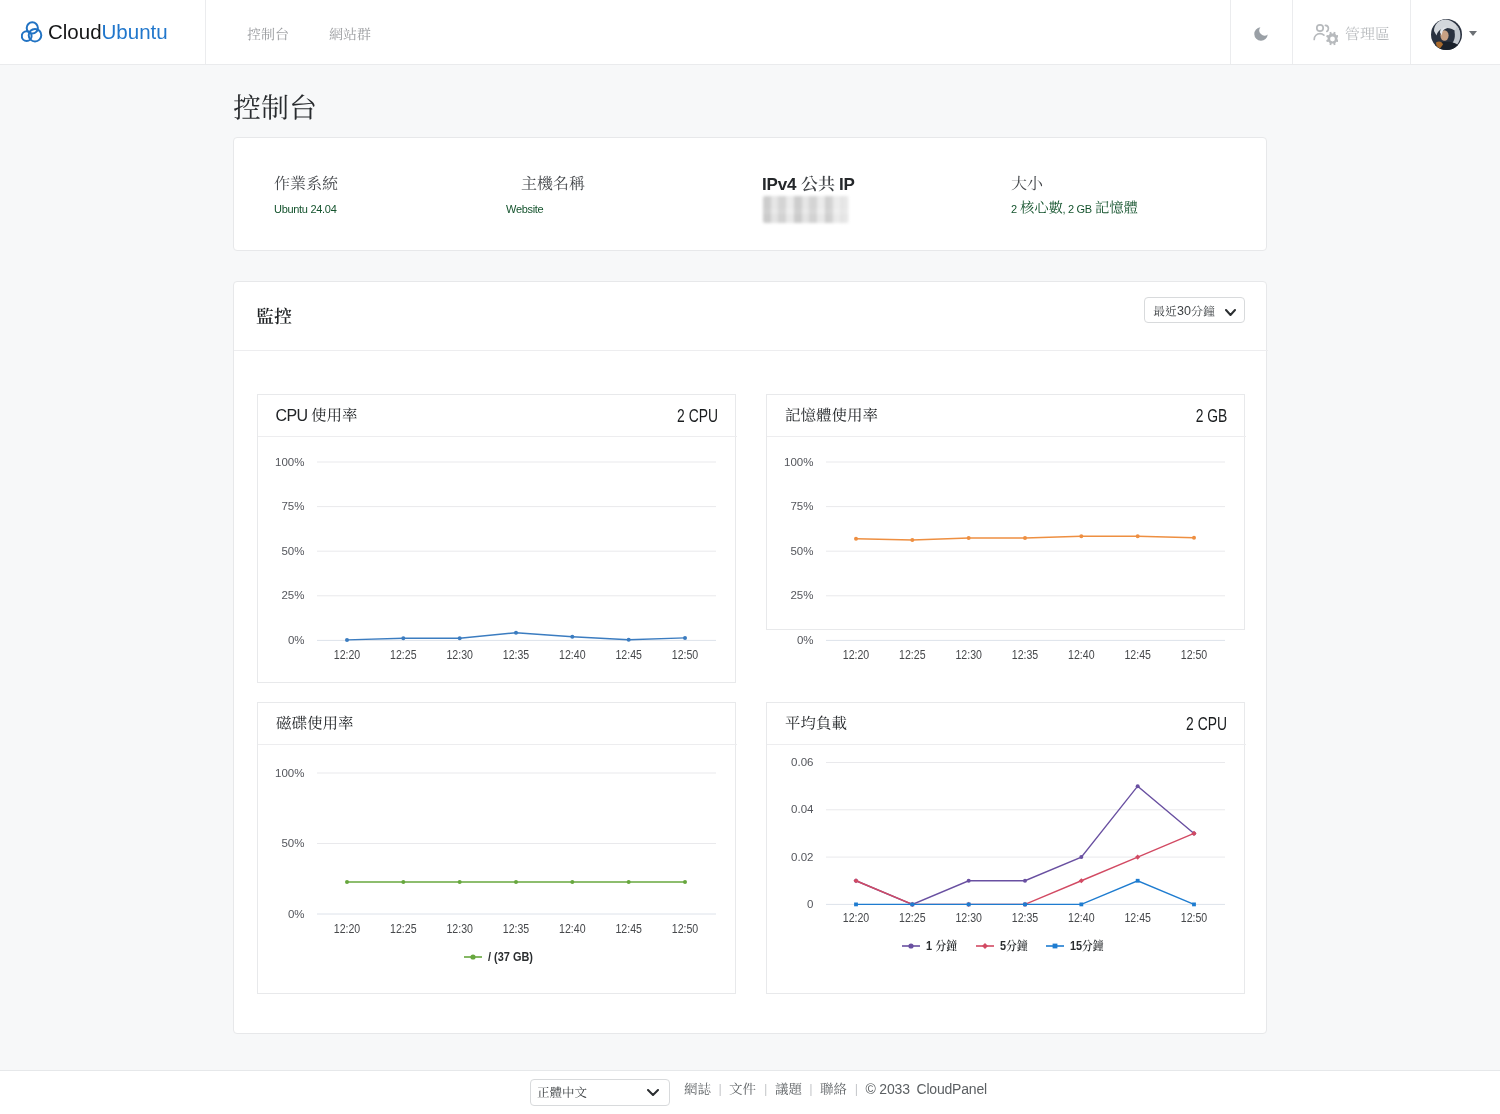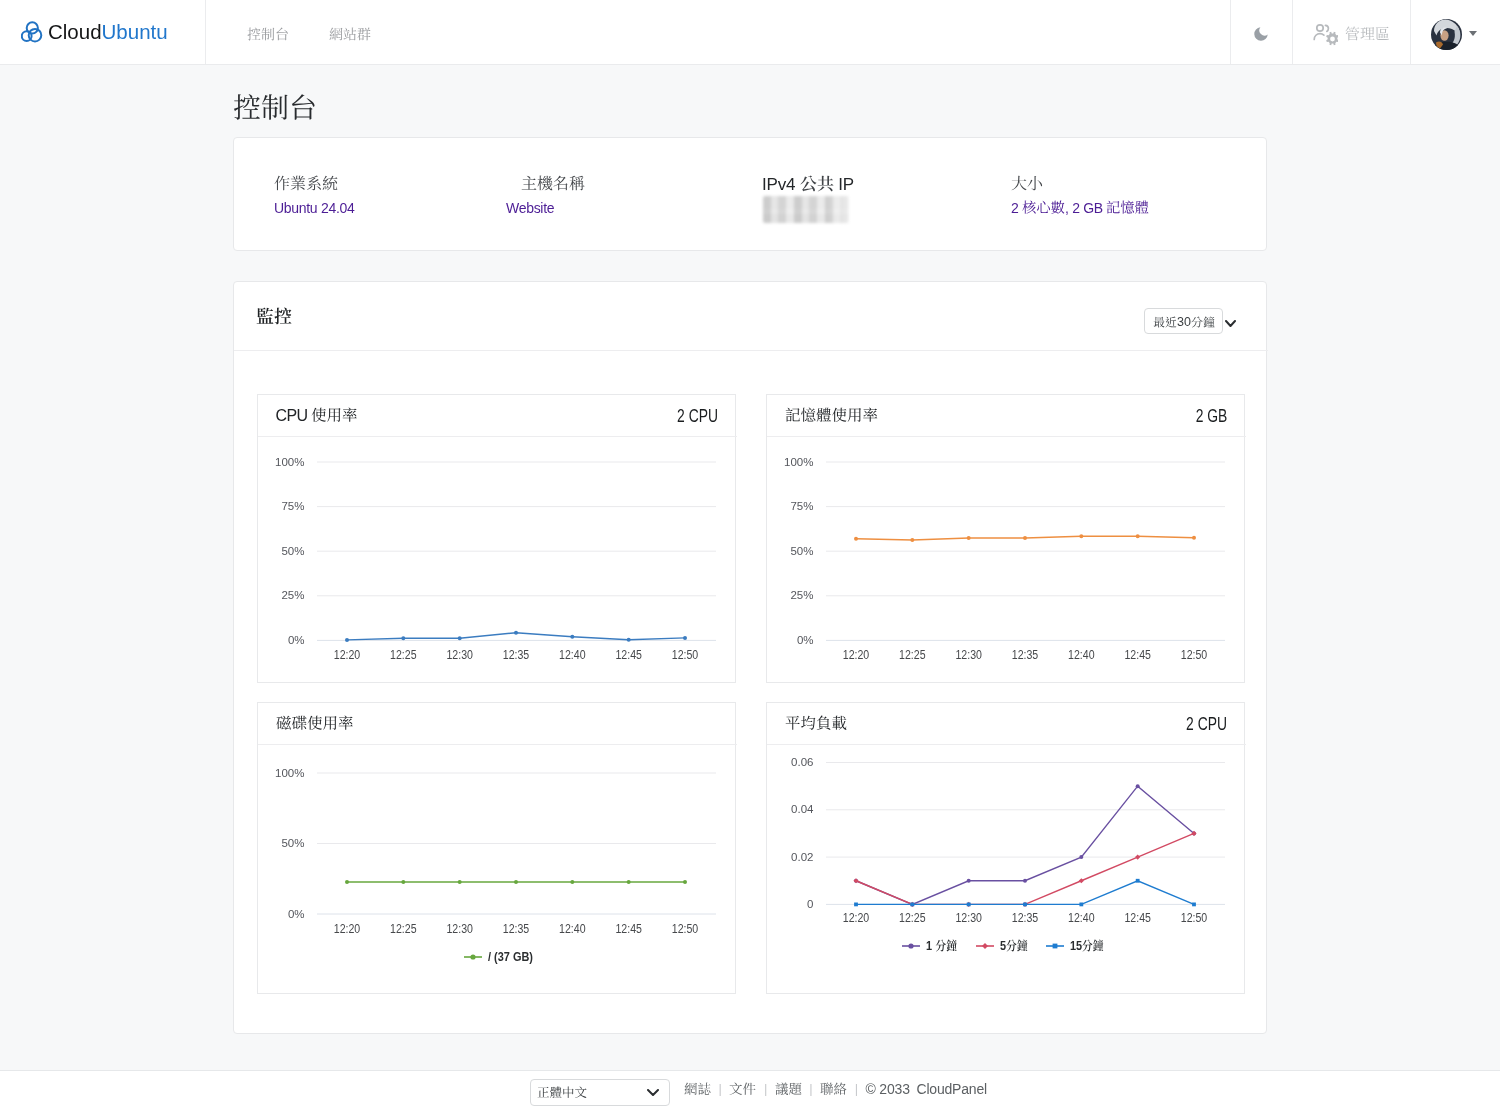--- a/index.html
+++ b/index.html
@@ -5,23 +5,23 @@
 html,body{width:1500px;height:1114px;background:#f7f8f9;font-family:"Liberation Sans",sans-serif;position:relative;overflow:hidden}
 #root{position:absolute;left:0;top:0;width:1500px;height:1114px}
 .k{display:inline-block;vertical-align:-0.12em;fill:currentColor;overflow:visible}
 .nav{position:absolute;left:0;top:0;width:1500px;height:65px;background:#fff;border-bottom:1px solid #eaebed}
 .vsep{position:absolute;top:0;width:1px;height:64px;background:#ebecee}
 .navlink{position:absolute;top:25px;color:#96989b}
 .card{position:absolute;background:#fff;border:1px solid #e7e8ea;border-radius:4px}
 .ccard{position:absolute;background:#fff;border:1px solid #e8e9eb;border-radius:0}
 .hdiv{position:absolute;height:1px;background:#ededef}
 .lab{position:absolute;color:#43464a;font-size:16px;white-space:nowrap}
-.lat{font-weight:400;color:#24272a;font-size:17px;letter-spacing:-0.2px}
+.lat{font-weight:700;color:#24272a;font-size:17px;letter-spacing:-0.2px}
 .valrow{position:absolute;white-space:nowrap}
-.val{color:#4c1d95;font-size:14px;letter-spacing:-0.3px}
+.val{color:#14532d;font-size:11px;letter-spacing:-0.3px}
 .blur{position:absolute;width:86px;height:27px;border-radius:2px;filter:blur(1.6px);
 background:
 linear-gradient(90deg,rgba(255,255,255,0) 0%,rgba(255,255,255,0) 72%,rgba(255,255,255,.55) 100%),
 repeating-linear-gradient(90deg,rgba(198,198,198,.7) 0 8px,rgba(233,233,233,.7) 8px 15px,rgba(208,208,208,.7) 15px 23px,rgba(240,240,240,.7) 23px 31px),
 repeating-linear-gradient(0deg,#d5d5d5 0 9px,#e9e9e9 9px 14px,#dddddd 14px 27px)}
 .select{position:absolute;background:#fff;border:1px solid #d8dadc;border-radius:4px}
 .plot{display:block}
 .ay{font-size:11.5px;fill:#54565c;text-anchor:end;font-family:"Liberation Sans",sans-serif}
 .ax{font-size:12.5px;fill:#46484b;text-anchor:middle;font-family:"Liberation Sans",sans-serif}
 .legt{font-size:13px;font-weight:700;color:#2b2e30;display:inline-block;transform:scaleX(0.84);transform-origin:0 50%}
@@ -184,21 +184,21 @@
             <use href="#r61B6" x="1000"></use>
             <use href="#r9AD4" x="2000"></use>
           </svg></span></div>
 <div class="blur" style="left:529px;top:58px"></div>
 </div>
 <div class="card" style="left:233px;top:281px;width:1034px;height:753px">
 <div style="position:absolute;left:22px;top:25px;color:#1f2224"><svg class="k" style="width:36px;height:18px;" viewBox="0 -880 2000 1000">
           <use href="#b76E3"></use>
           <use href="#b63A7" x="1000"></use>
         </svg></div>
-<div class="select" style="left:910px;top:26px;width:79px;height:26px">
+<div class="select" style="left:910px;top:15px;width:101px;height:26px">
 <span style="position:absolute;left:8px;top:5px;color:#3c4043;font-size:13px;white-space:nowrap"><svg class="k" style="width:24px;height:12px;" viewBox="0 -880 2000 1000">
             <use href="#r6700"></use>
             <use href="#r8FD1" x="1000"></use>
           </svg><span style="font-size:12.5px">30</span><svg class="k" style="width:24px;height:12px;" viewBox="0 -880 2000 1000">
             <use href="#r5206"></use>
             <use href="#r9418" x="1000"></use>
           </svg></span>
 <svg style="position:absolute;left:80px;top:10.5px" width="11" height="7" viewBox="0 0 11 7">
           <polyline points="1,1 5.5,6 10,1" fill="none" stroke="#2b2e31" stroke-width="2" stroke-linecap="round" stroke-linejoin="round"></polyline>
         </svg>
@@ -235,21 +235,21 @@
             <circle cx="89" cy="203.9" r="2.0" fill="#3b7cc0"></circle>
             <circle cx="145.33" cy="202.3" r="2.0" fill="#3b7cc0"></circle>
             <circle cx="201.67" cy="202.3" r="2.0" fill="#3b7cc0"></circle>
             <circle cx="258" cy="196.7" r="2.0" fill="#3b7cc0"></circle>
             <circle cx="314.33" cy="200.8" r="2.0" fill="#3b7cc0"></circle>
             <circle cx="370.67" cy="203.7" r="2.0" fill="#3b7cc0"></circle>
             <circle cx="427" cy="201.9" r="2.0" fill="#3b7cc0"></circle>
           </svg>
         </div>
       </div>
-<div class="ccard" style="left:532px;top:112px;width:479px;height:289px">
+<div class="ccard" style="left:532px;top:112px;width:479px;height:236px">
         <div style="position:absolute;left:17.5px;top:12px;height:20px;color:#212427;font-size:16px;letter-spacing:-0.6px;white-space:nowrap"><svg class="k" style="width:93px;height:15.5px;" viewBox="0 -880 6000 1000">
             <use href="#r8A18"></use>
             <use href="#r61B6" x="1000"></use>
             <use href="#r9AD4" x="2000"></use>
             <use href="#r4F7F" x="3000"></use>
             <use href="#r7528" x="4000"></use>
             <use href="#r7387" x="5000"></use>
           </svg></div>
         <div style="position:absolute;right:17px;top:9.5px;color:#1b1e20;font-size:19px"><span style="display:inline-block;transform:scaleX(0.73);transform-origin:100% 50%">2 GB</span></div>
         <div class="hdiv" style="left:0;top:41px;width:479px"></div>

